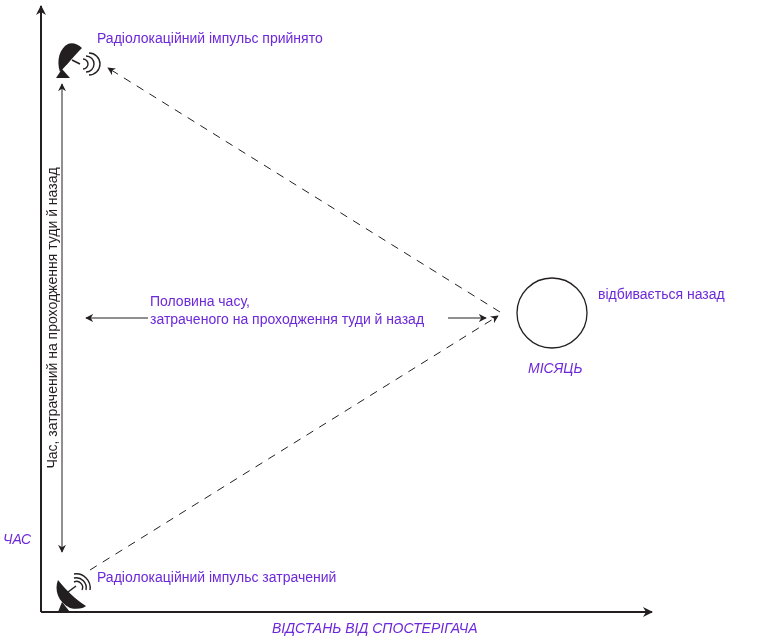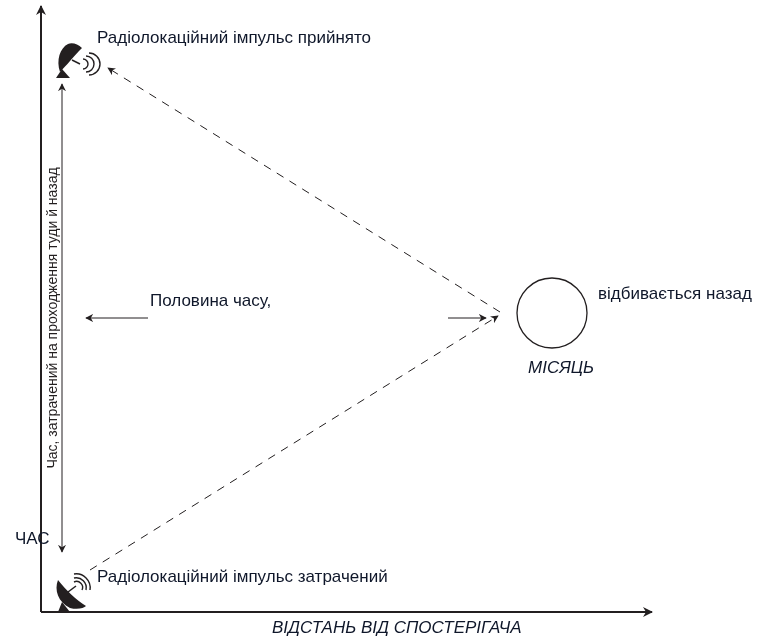--- a/index.html
+++ b/index.html
@@ -1,19 +1,19 @@
 <!DOCTYPE html>
 <html><head>
 <meta charset="utf-8">
 <style>
   html, body { margin: 0; padding: 0; background: #ffffff; }
   body { width: 782px; height: 637px; position: relative; overflow: hidden;
          font-family: "Liberation Sans", "DejaVu Sans", sans-serif; color: #231f20; }
   svg.diagram { position: absolute; left: 0; top: 0; }
-  .lbl { position: absolute; font-size: 17px; line-height: 18px; white-space: nowrap; color: #0f172a; }
+  .lbl { position: absolute; font-size: 14px; line-height: 18px; white-space: nowrap; color: #6d28d9; }
   .center { }
   .vert { position: absolute; left: 52px; top: 318px; transform: translate(-50%, -50%) rotate(-90deg);
           font-size: 14px; white-space: nowrap; color: #231f20; background: #fff; padding: 0 6px; }
 </style>
 </head>
 <body>
 
 <svg class="diagram" width="782" height="637" viewBox="0 0 782 637">
   <defs>
     <marker id="bigArrow" viewBox="0 0 10 10" refX="9" refY="5" markerWidth="10" markerHeight="10" orient="auto-start-reverse" markerUnits="userSpaceOnUse">
@@ -56,21 +56,22 @@
   </g>
 </svg>
 
 <div class="vert">Час, затрачений на проходження туди й назад</div>
 
 <div class="lbl" style="left:97px; top:29px;">Радіолокаційний імпульс прийнято</div>
 <div class="lbl" style="left:97px; top:568px;">Радіолокаційний імпульс затрачений</div>
 
 <div class="lbl center" style="left:150px; top:292px; width:296px;">
   <div>Половина часу,</div>
+  <div>затраченого на проходження туди й назад</div>
 </div>
 
 <div class="lbl" style="left:598px; top:285px;">
   <div>відбивається назад</div>
 </div>
 
 <div class="lbl" style="left:528px; top:359px;font-style:italic;">МІСЯЦЬ</div>
-<div class="lbl" style="left:15px; top:530px;">ЧАС</div>
+<div class="lbl" style="left:3px; top:530px;font-style:italic;">ЧАС</div>
 <div class="lbl" style="left:272px; top:619px;font-style:italic;">ВІДСТАНЬ ВІД СПОСТЕРІГАЧА</div>
 
 </body></html>

